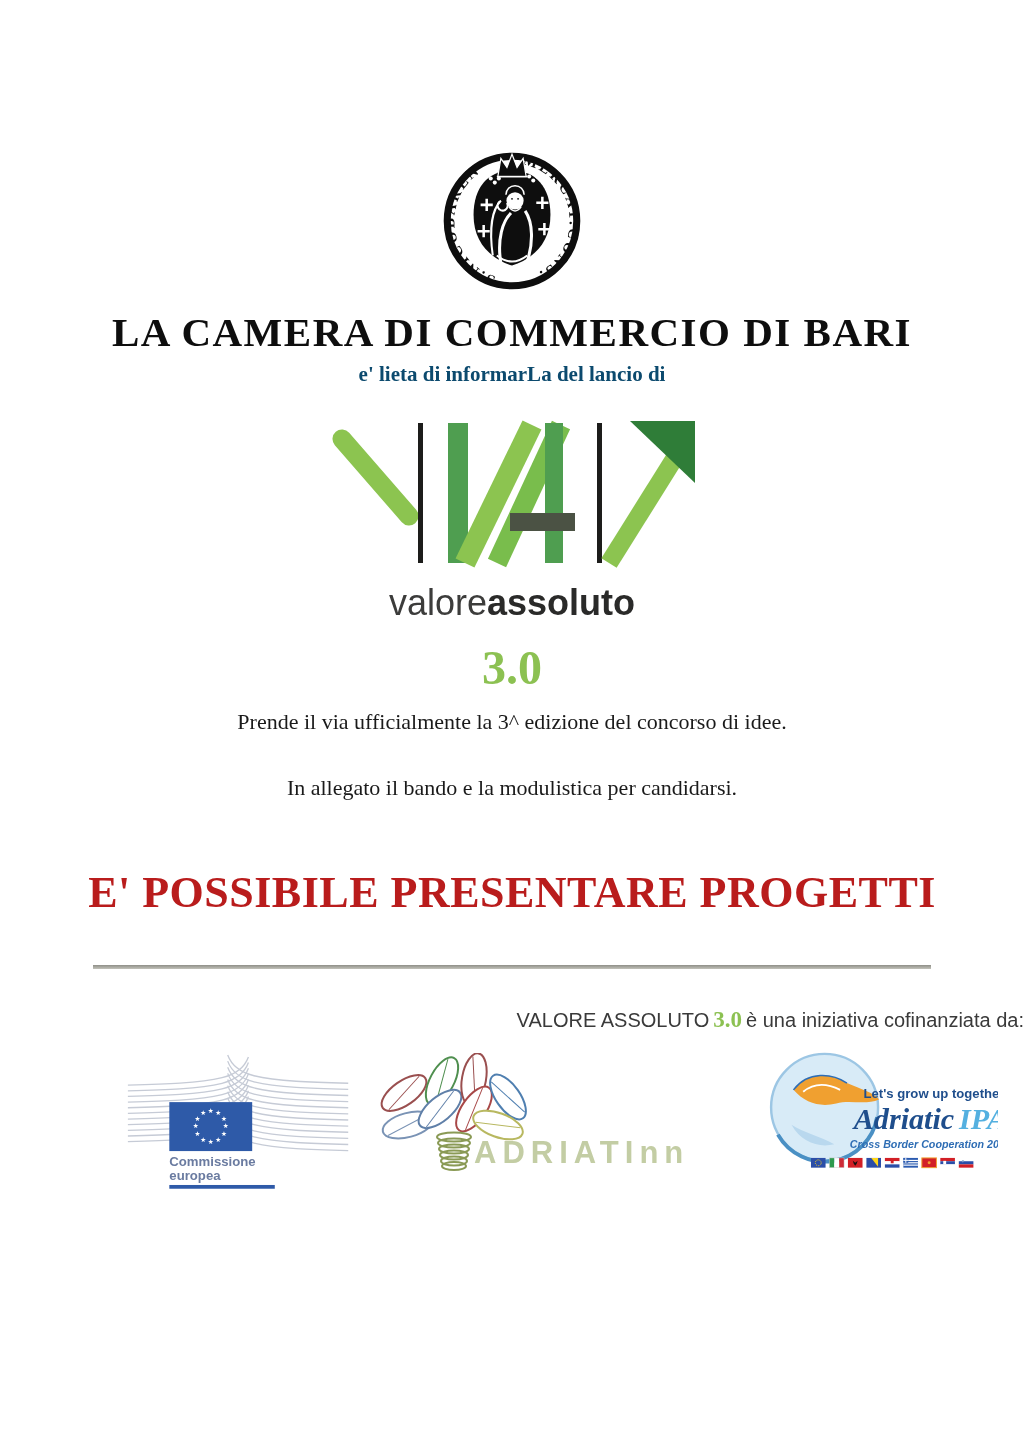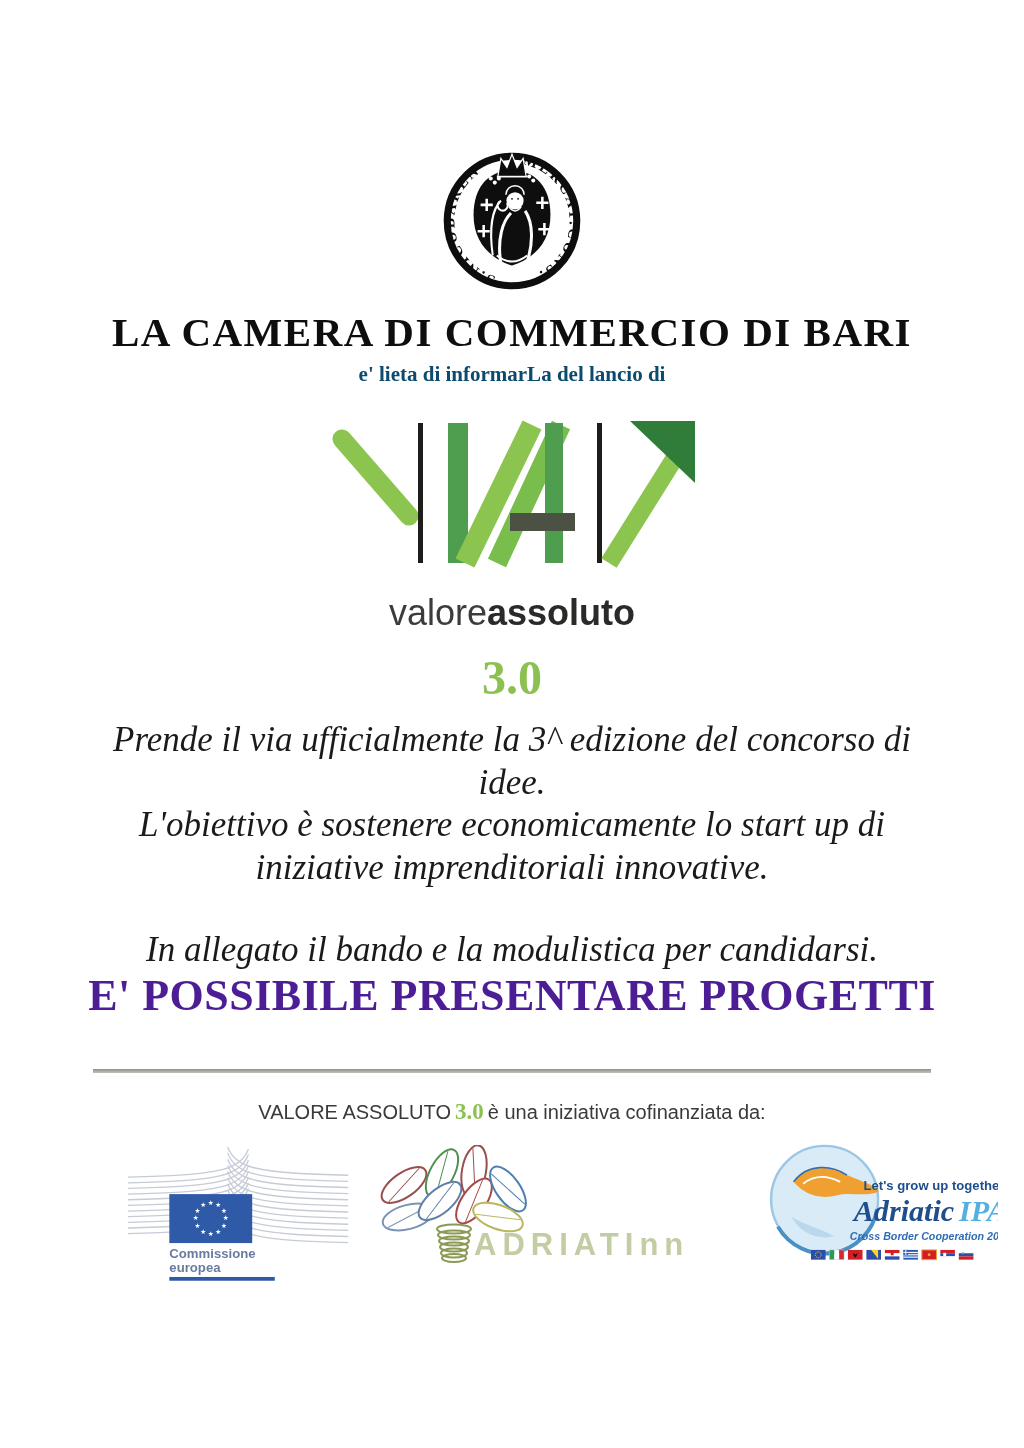--- a/index.html
+++ b/index.html
@@ -10,45 +10,44 @@
     font-family:"Liberation Serif", serif; color:#111;
   }
   .seal-wrap { padding-top:142px; }
   .main-title {
     margin-top:14px; font-size:41px; font-weight:bold; letter-spacing:1.5px;
     font-family:Liberation Serif, serif; color:#0e0e0e;
   }
   .sub-title { margin-top:6px; font-size:21px; font-weight:bold; color:#0c4a6e; }
   .va-logo-wrap { margin-top:26px; }
   .va-wordmark {
-    margin-top:20px; font-family:"Liberation Sans", sans-serif;
+    margin-top:10px; font-family:"Liberation Sans", sans-serif;
     font-size:36px; color:#3c3c3b;
   }
   .va-wordmark .bold-part { font-weight:bold; color:#2a2a29; }
   .version-heading {
     margin-top:16px; font-size:48px; font-weight:bold; color:#8cc152;
     font-family:"Liberation Serif", serif;
   }
   .para {
-    margin:14px auto 0; max-width:850px; font-size:35px; line-height:1.22;
+    margin:14px auto 0; max-width:850px; font-size:22px; line-height:1.22;
     color:#1a1a1a;
-    font-style:italic;
   }
   .para-2 { margin-top:39px; }
   .announcement {
-    font-size:44px; font-weight:bold; line-height:1.12;
-    color:#4c1d95; letter-spacing:0.5px;
+    margin-top:66px; font-size:44px; font-weight:bold; line-height:1.12;
+    color:#b91c1c; letter-spacing:0.5px;
   }
   .rule {
     width:838px; height:4px; margin:48px auto 0;
     background:linear-gradient(#8f8f88, #c2c2ba);
   }
   .cofin-caption {
-    margin-top:26px; font-family:"Liberation Sans", sans-serif;
-    font-size:20px; color:#3a3a3a; letter-spacing:0px;
+    margin-top:38px; font-family:"Liberation Sans", sans-serif;
+    font-size:20px; color:#3a3a3a; letter-spacing:0px;text-align:right;
   }
   .cofin-caption .green-30 {
     font-family:"Liberation Serif", serif; font-weight:bold;
     font-size:23px; color:#8cc152; margin:0 4px;
   }
   .logos-row {
     margin-top:16px; display:flex; align-items:flex-start;
     text-align:left;
   }
   .logo-eu { margin-left:126px; }
@@ -118,21 +117,20 @@
       <line x1="284" y1="150" x2="356" y2="35" stroke="#8CC450" stroke-width="18"></line>
       <polygon points="305,8 370,8 370,70" fill="#2F7D38"></polygon>
     </svg>
     <div class="va-wordmark"><span>valore</span><span class="bold-part">assoluto</span></div>
   </div>
 
   <div class="version-heading">3.0</div>
 
   <div class="para">
     <div>Prende il via ufficialmente la 3^ edizione del concorso di idee.</div>
-    <div>L'obiettivo è sostenere economicamente lo start up di iniziative imprenditoriali innovative.</div>
   </div>
   <div class="para para-2">In allegato il bando e la modulistica per candidarsi.</div>
 
   <div class="announcement">
     <div>E' POSSIBILE PRESENTARE PROGETTI</div>
   </div>
 
   <div class="rule"></div>
 
   <div class="cofin-caption"><span>VALORE ASSOLUTO</span><span class="green-30">3.0</span><span>è una iniziativa cofinanziata da:</span></div>

